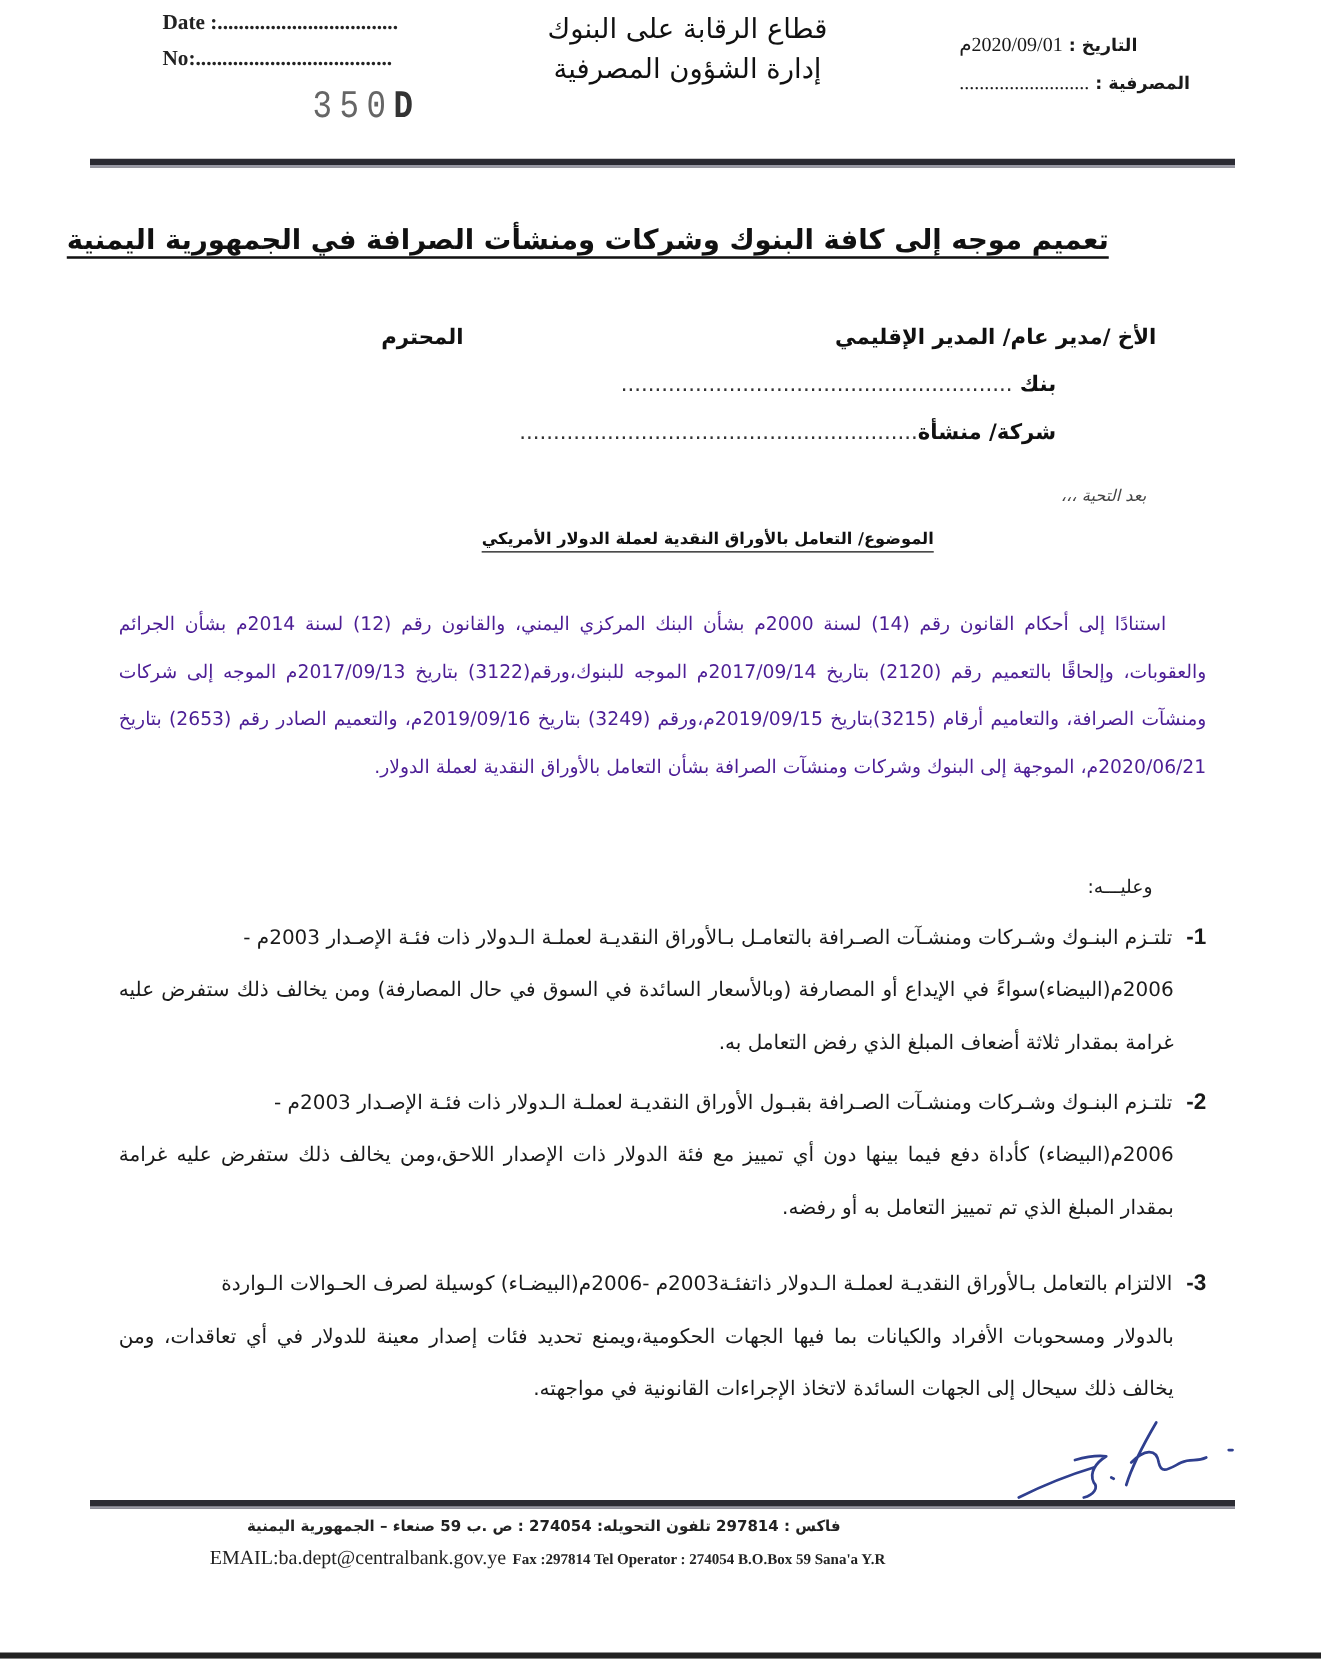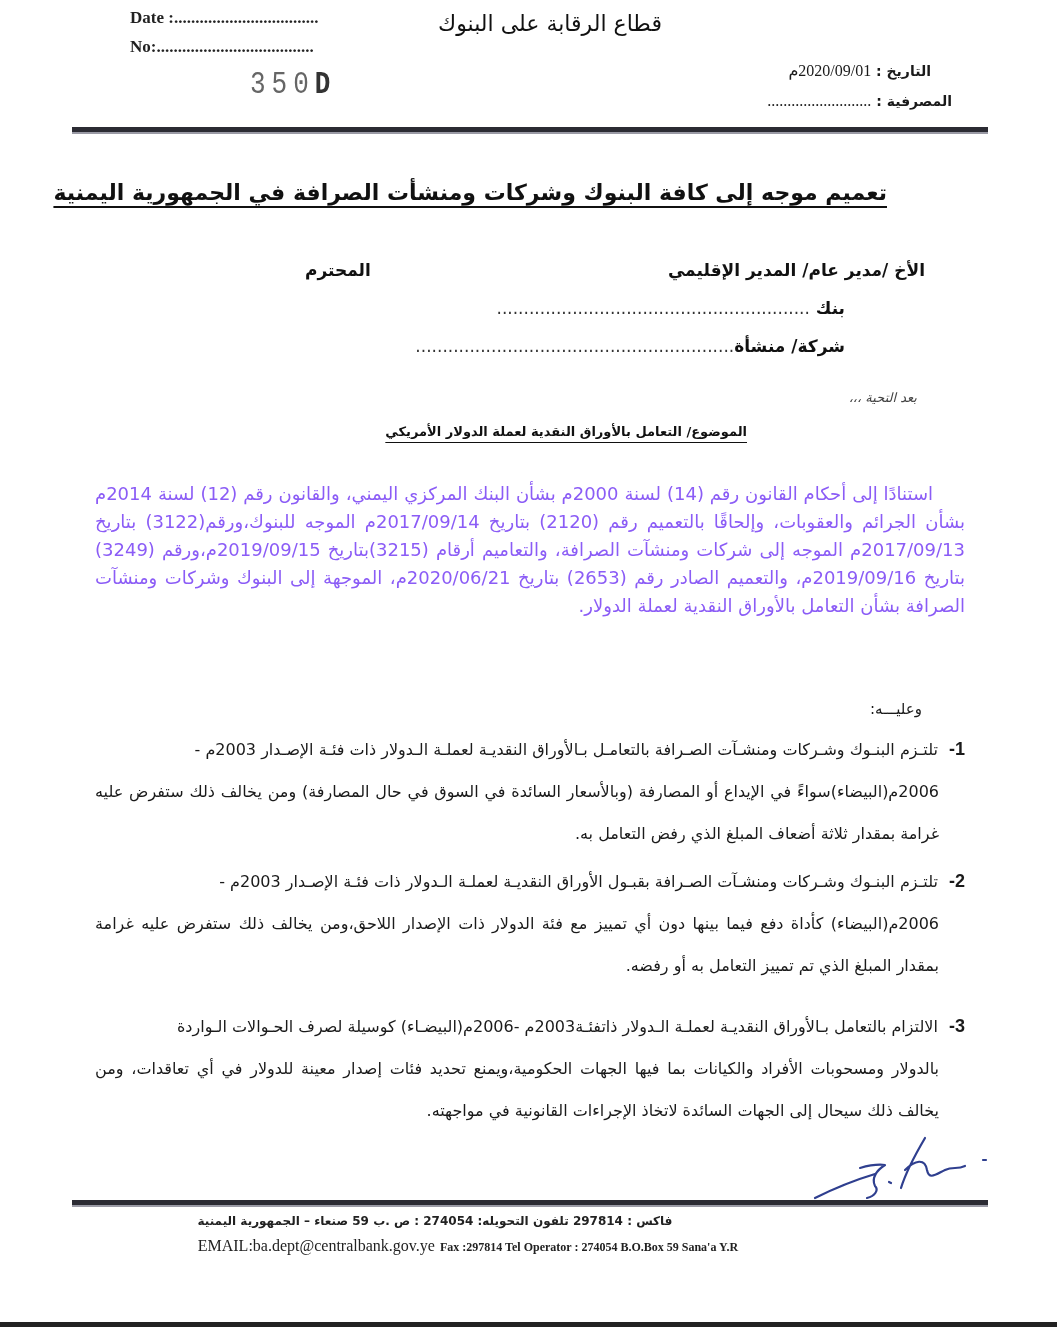--- a/index.html
+++ b/index.html
@@ -12,61 +12,62 @@
     .ar { direction: rtl; font-family: "DejaVu Sans", sans-serif; }
     .header-center {
       left: 380px; top: 8px; width: 340px; text-align: center;
       font-size: 22px; line-height: 32px; font-weight: normal; color: #111;
     }
     .stamp {
       left: 250px; top: 70px; font-family: "Liberation Mono", monospace;
       font-size: 26px; color: #666; letter-spacing: 6px; transform: scaleY(1.2);
     }
     .stamp .d { color: #333; font-weight: bold; }
-    .right-meta { right: 105px; top: 22px; font-size: 14px; font-weight: bold; text-align: center; line-height: 30px; margin-top: 34px; }
+    .right-meta { right: 105px; top: 22px; font-size: 14px; font-weight: bold; text-align: left; line-height: 30px; }
     .right-meta .val { font-family: "Liberation Serif", serif; font-weight: normal; font-size: 16px; }
     .rule-top { left: 72px; top: 127px; width: 916px; height: 5px; background: #2b2b33; border-bottom: 2px solid #9a9aa5; }
     .title {
       right: 170px; top: 180px; font-size: 22px; font-weight: bold;
       text-decoration: underline; text-underline-offset: 6px; color: #111;
     }
     .addr { font-size: 17px; font-weight: bold; color: #111; }
     .dots { font-weight: normal; letter-spacing: 1px; color: #333; }
     .greeting { right: 140px; top: 390px; font-size: 13px; font-style: italic; color: #444; }
     .subject {
       right: 310px; top: 424px; font-size: 13px; font-weight: bold;
       text-decoration: underline; text-underline-offset: 6px; color: #111;
     }
     .body-text {
-      right: 92px; width: 870px; font-size: 18px; line-height: 28px; color: #8b5cf6;
+      right: 92px; width: 870px; font-size: 15px; line-height: 38px; color: #4c1d95;
       text-align: justify; text-align-last: right;
     }
     .item { right: 92px; width: 870px; font-size: 16px; line-height: 42px; text-align: justify; }
     .item .n { font-family: "Liberation Sans", sans-serif; font-weight: bold; font-size: 18px; margin-left: 6px; }
     .item .cont { display: block; padding-right: 26px; }
     .wa { right: 135px; top: 700px; font-size: 15px; }
     .rule-bottom { left: 72px; top: 1200px; width: 916px; height: 5px; background: #2b2b33; border-bottom: 2px solid #9a9aa5; }
     .footer-ar { left: 0; width: 870px; top: 1214px; text-align: center; font-size: 12px; font-weight: bold; color: #222; }
-    .footer-en { left: 0; width: 876px; top: 1236px; text-align: center; color: #222; direction: ltr; padding-left: 30px; }
+    .footer-en { left: 0; width: 876px; top: 1236px; text-align: center; color: #222; direction: ltr; }
     .footer-en .email { font-family: "Liberation Serif", serif; font-size: 16px; }
     .footer-en .rest { font-family: "Liberation Serif", serif; font-size: 12px; font-weight: bold; }
     .sig { left: 805px; top: 1130px; width: 200px; height: 75px; }
     .bottom-edge { left: 0; top: 1322px; width: 1057px; height: 5px; background: #222; }
   </style>
 </head>
 <body>
 
 <div class="abs en" style="left:98px; top:8px;">Date :..................................</div>
 <div class="abs en" style="left:98px; top:37px;">No:.....................................</div>
 <div class="abs stamp">
   <span>350</span><span class="d">D</span>
 </div>
 
 <div class="abs ar header-center">
   <div>قطاع الرقابة على البنوك</div>
+  <div>إدارة الشؤون المصرفية</div>
 </div>
 
 <div class="abs ar right-meta">
   <div>
     <span>التاريخ :</span>
     <span class="val">2020/09/01م</span>
   </div>
   <div>
     <span>المصرفية :</span>
     <span class="val">..........................</span>

